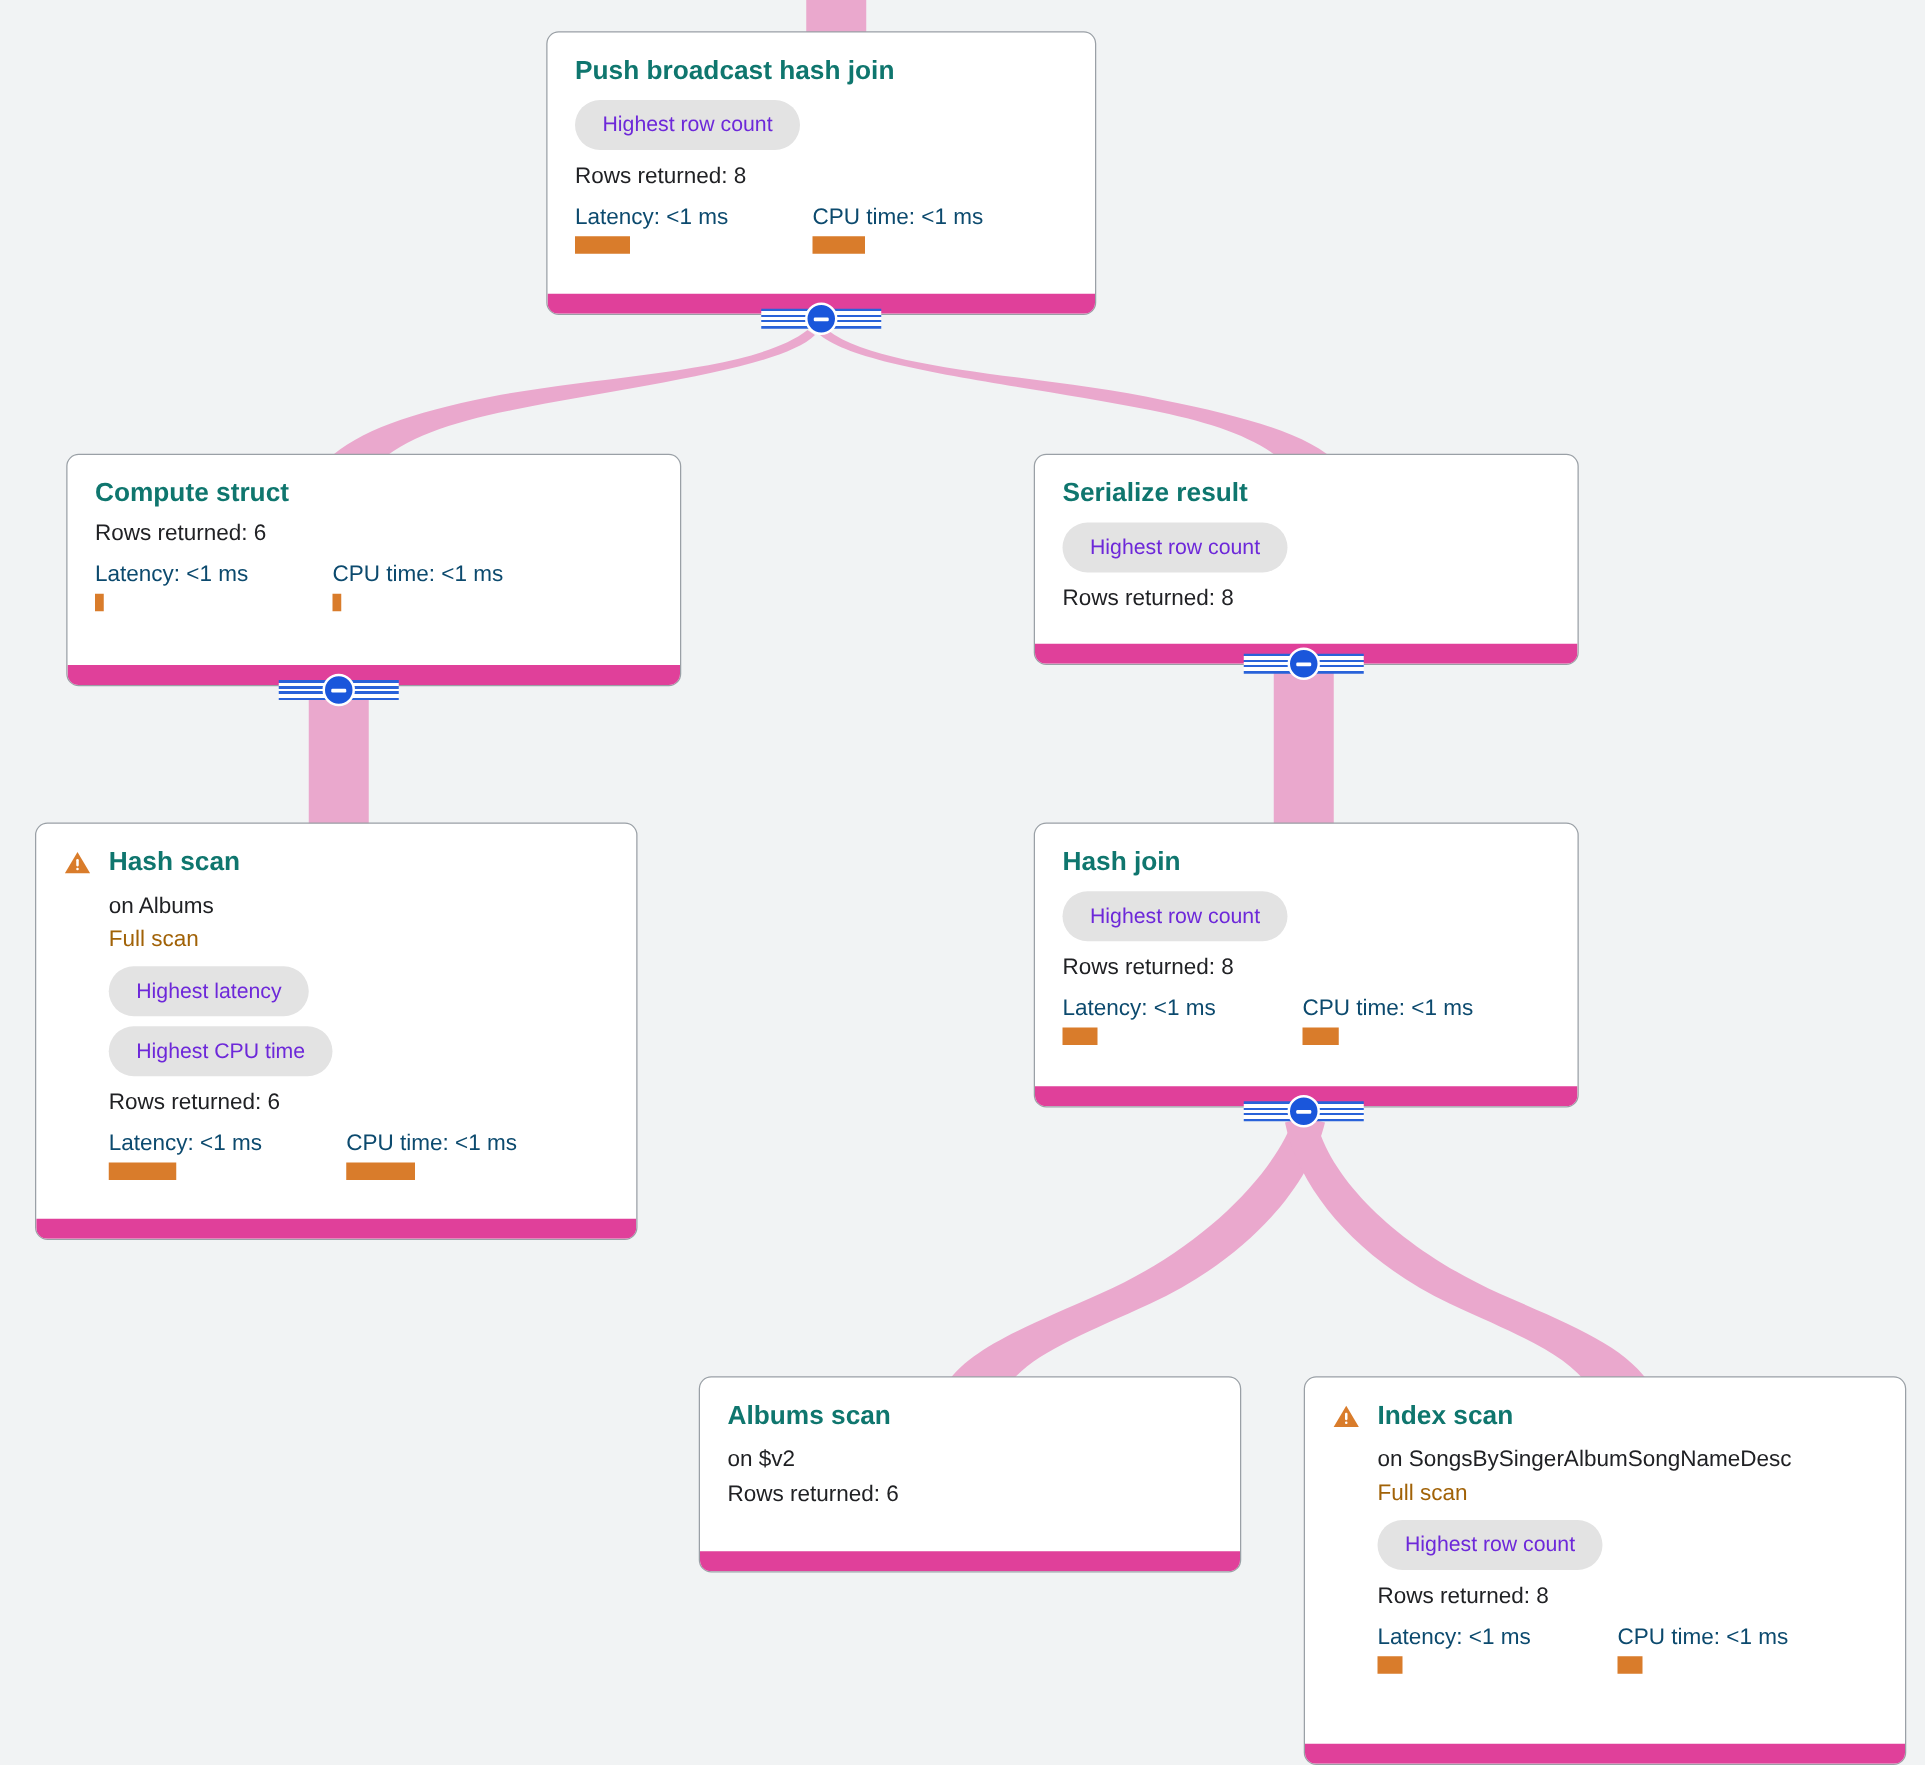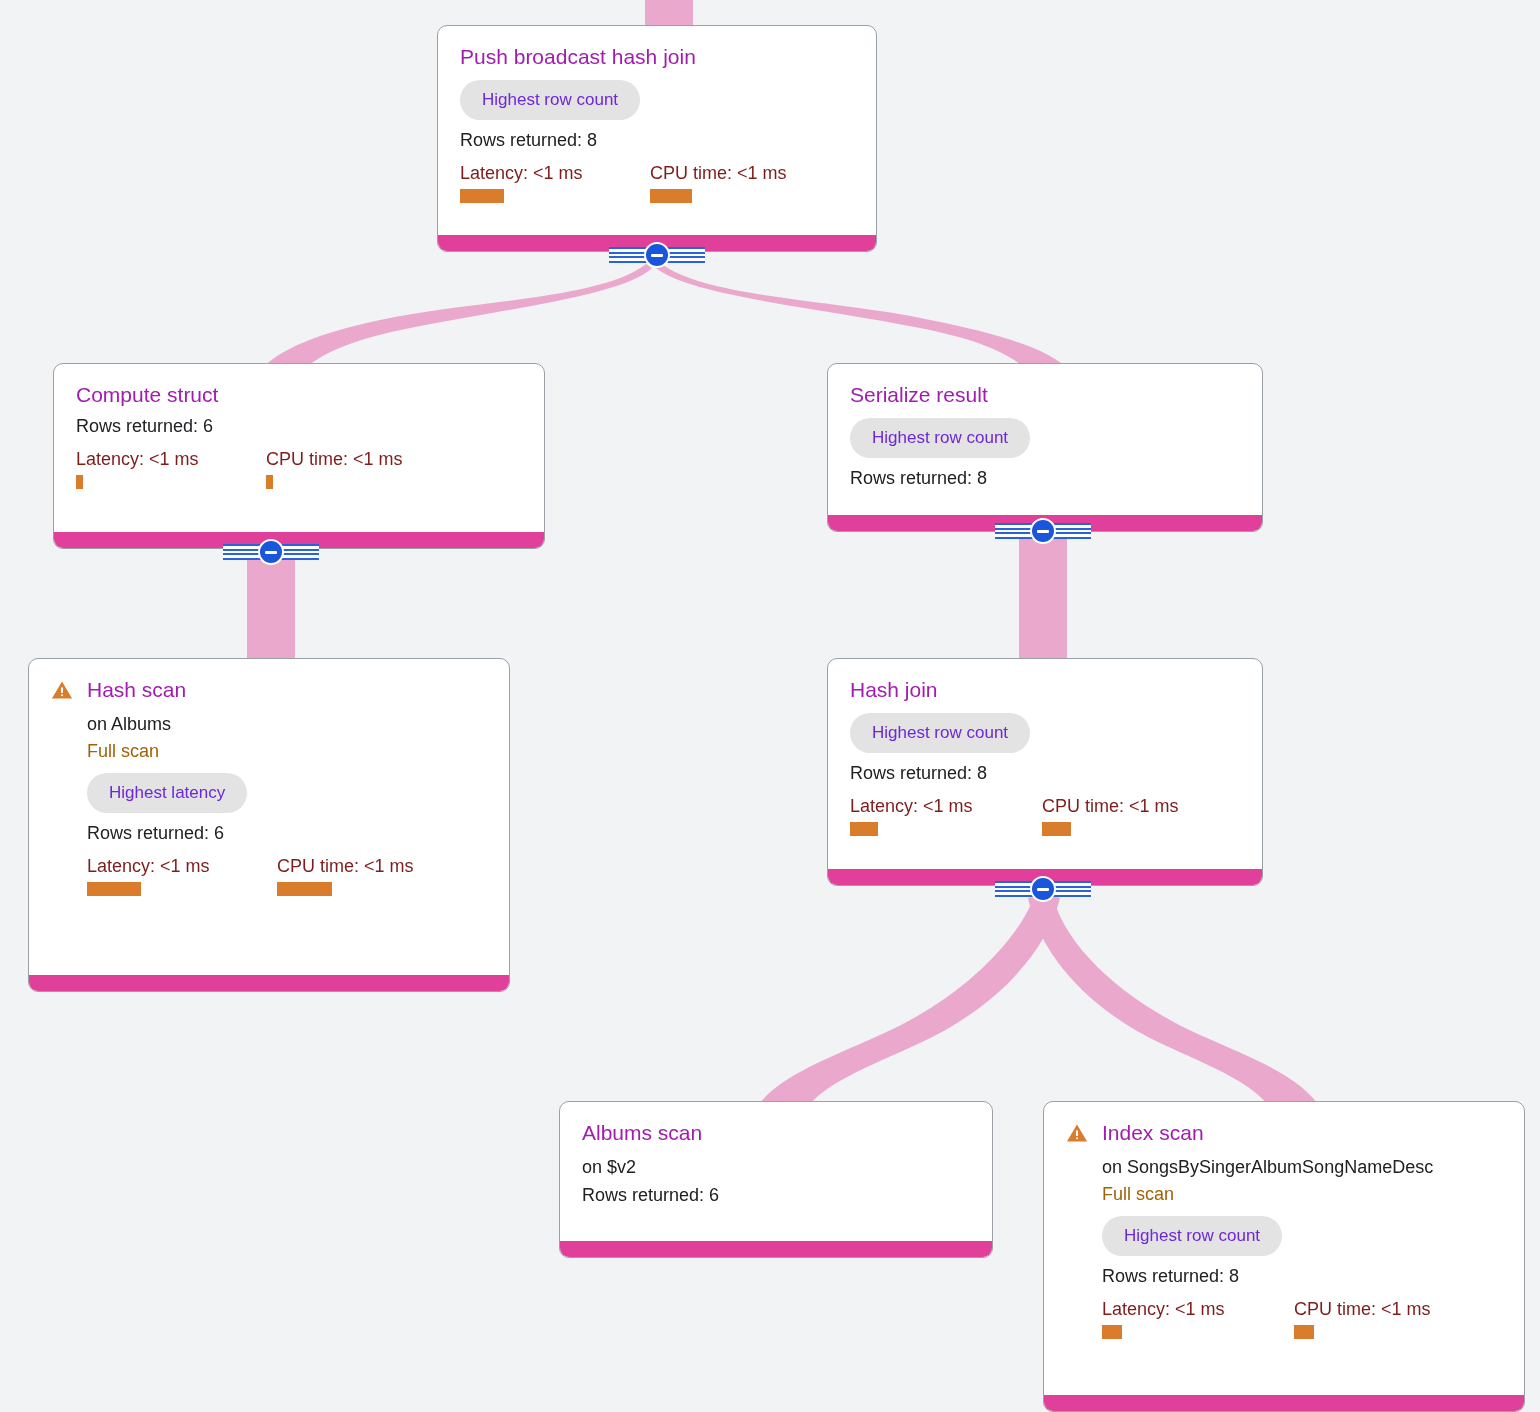--- a/index.html
+++ b/index.html
@@ -58,22 +58,22 @@
     margin-bottom: 2px;
   }
   .warn-icon {
     flex: 0 0 auto;
     width: 22px;
     height: 22px;
     display: block;
   }
   .node-title {
     font-size: 21px;
-    font-weight: normal;
-    color: #a21caf;
+    font-weight: bold;
+    color: #0f766e;
     line-height: 1.25;
     white-space: nowrap;
   }
   .node-indent {
     width: 100%;
     box-sizing: border-box;
   }
   .node-indent.shifted { padding-left: 36px; }
 
   .sub-line {
@@ -106,21 +106,21 @@
   }
 
   .metrics {
     display: flex;
     margin-top: 12px;
     width: 100%;
   }
   .metric { flex: 0 0 auto; }
   .metric-label {
     font-size: 18px;
-    color: #7f1d1d;
+    color: #0c4a6e;
     white-space: nowrap;
   }
   .metric-bar {
     height: 14px;
     background: #d97c2b;
     margin-top: 5px;
   }
 
   
   .toggle {
@@ -292,20 +292,21 @@
           <path d="M12 2.8 L23 21.4 L1 21.4 Z" fill="#d97c2b"></path>
           <rect x="10.9" y="9" width="2.2" height="6.4" rx="1" fill="#ffffff"></rect>
           <rect x="10.9" y="16.6" width="2.2" height="2.2" rx="1" fill="#ffffff"></rect>
         </svg>
         <span class="node-title">Hash scan</span>
       </div>
       <div class="node-indent shifted">
         <div class="sub-line">on Albums</div>
         <div class="sub-line muted">Full scan</div>
         <span class="chip-wrap"><span class="chip">Highest latency</span></span>
+        <span class="chip-wrap"><span class="chip">Highest CPU time</span></span>
         <div class="rows-line">Rows returned: 6</div>
         <div class="metrics">
           <div class="metric" style="width:190px;">
             <div class="metric-label">Latency: &lt;1 ms</div>
             <div class="metric-bar" style="width:54px;"></div>
           </div>
           <div class="metric">
             <div class="metric-label">CPU time: &lt;1 ms</div>
             <div class="metric-bar" style="width:55px;"></div>
           </div>

